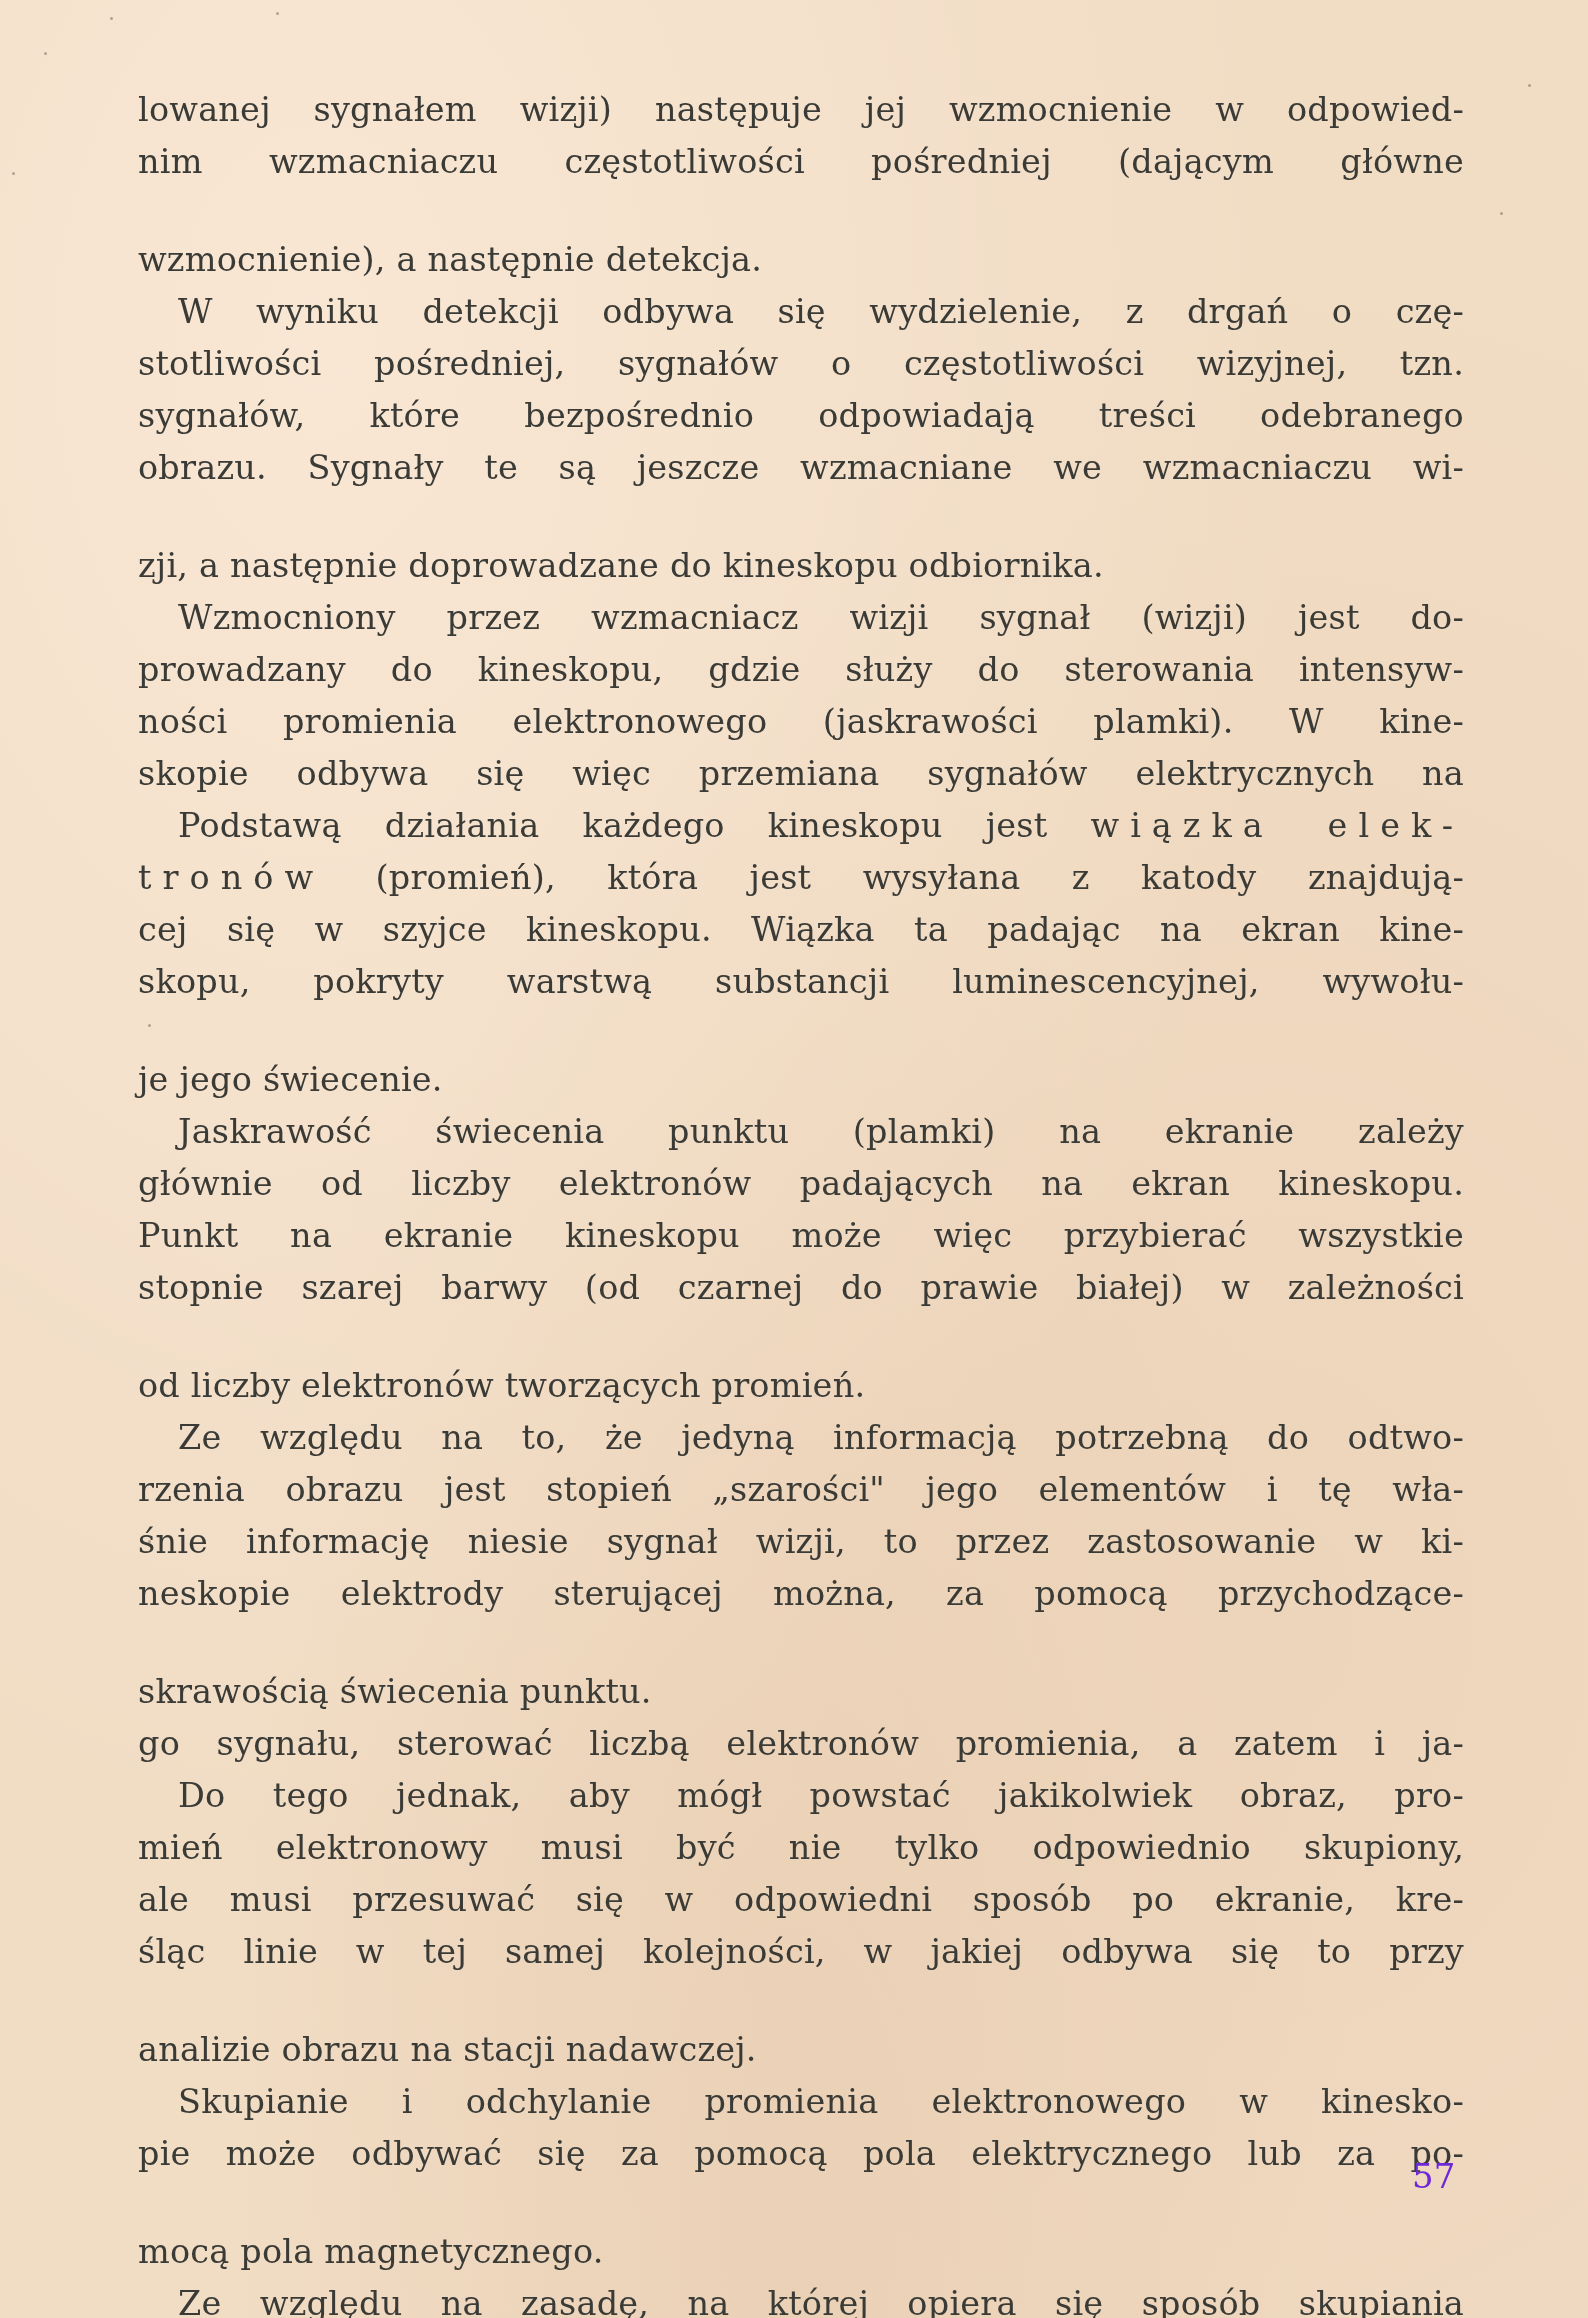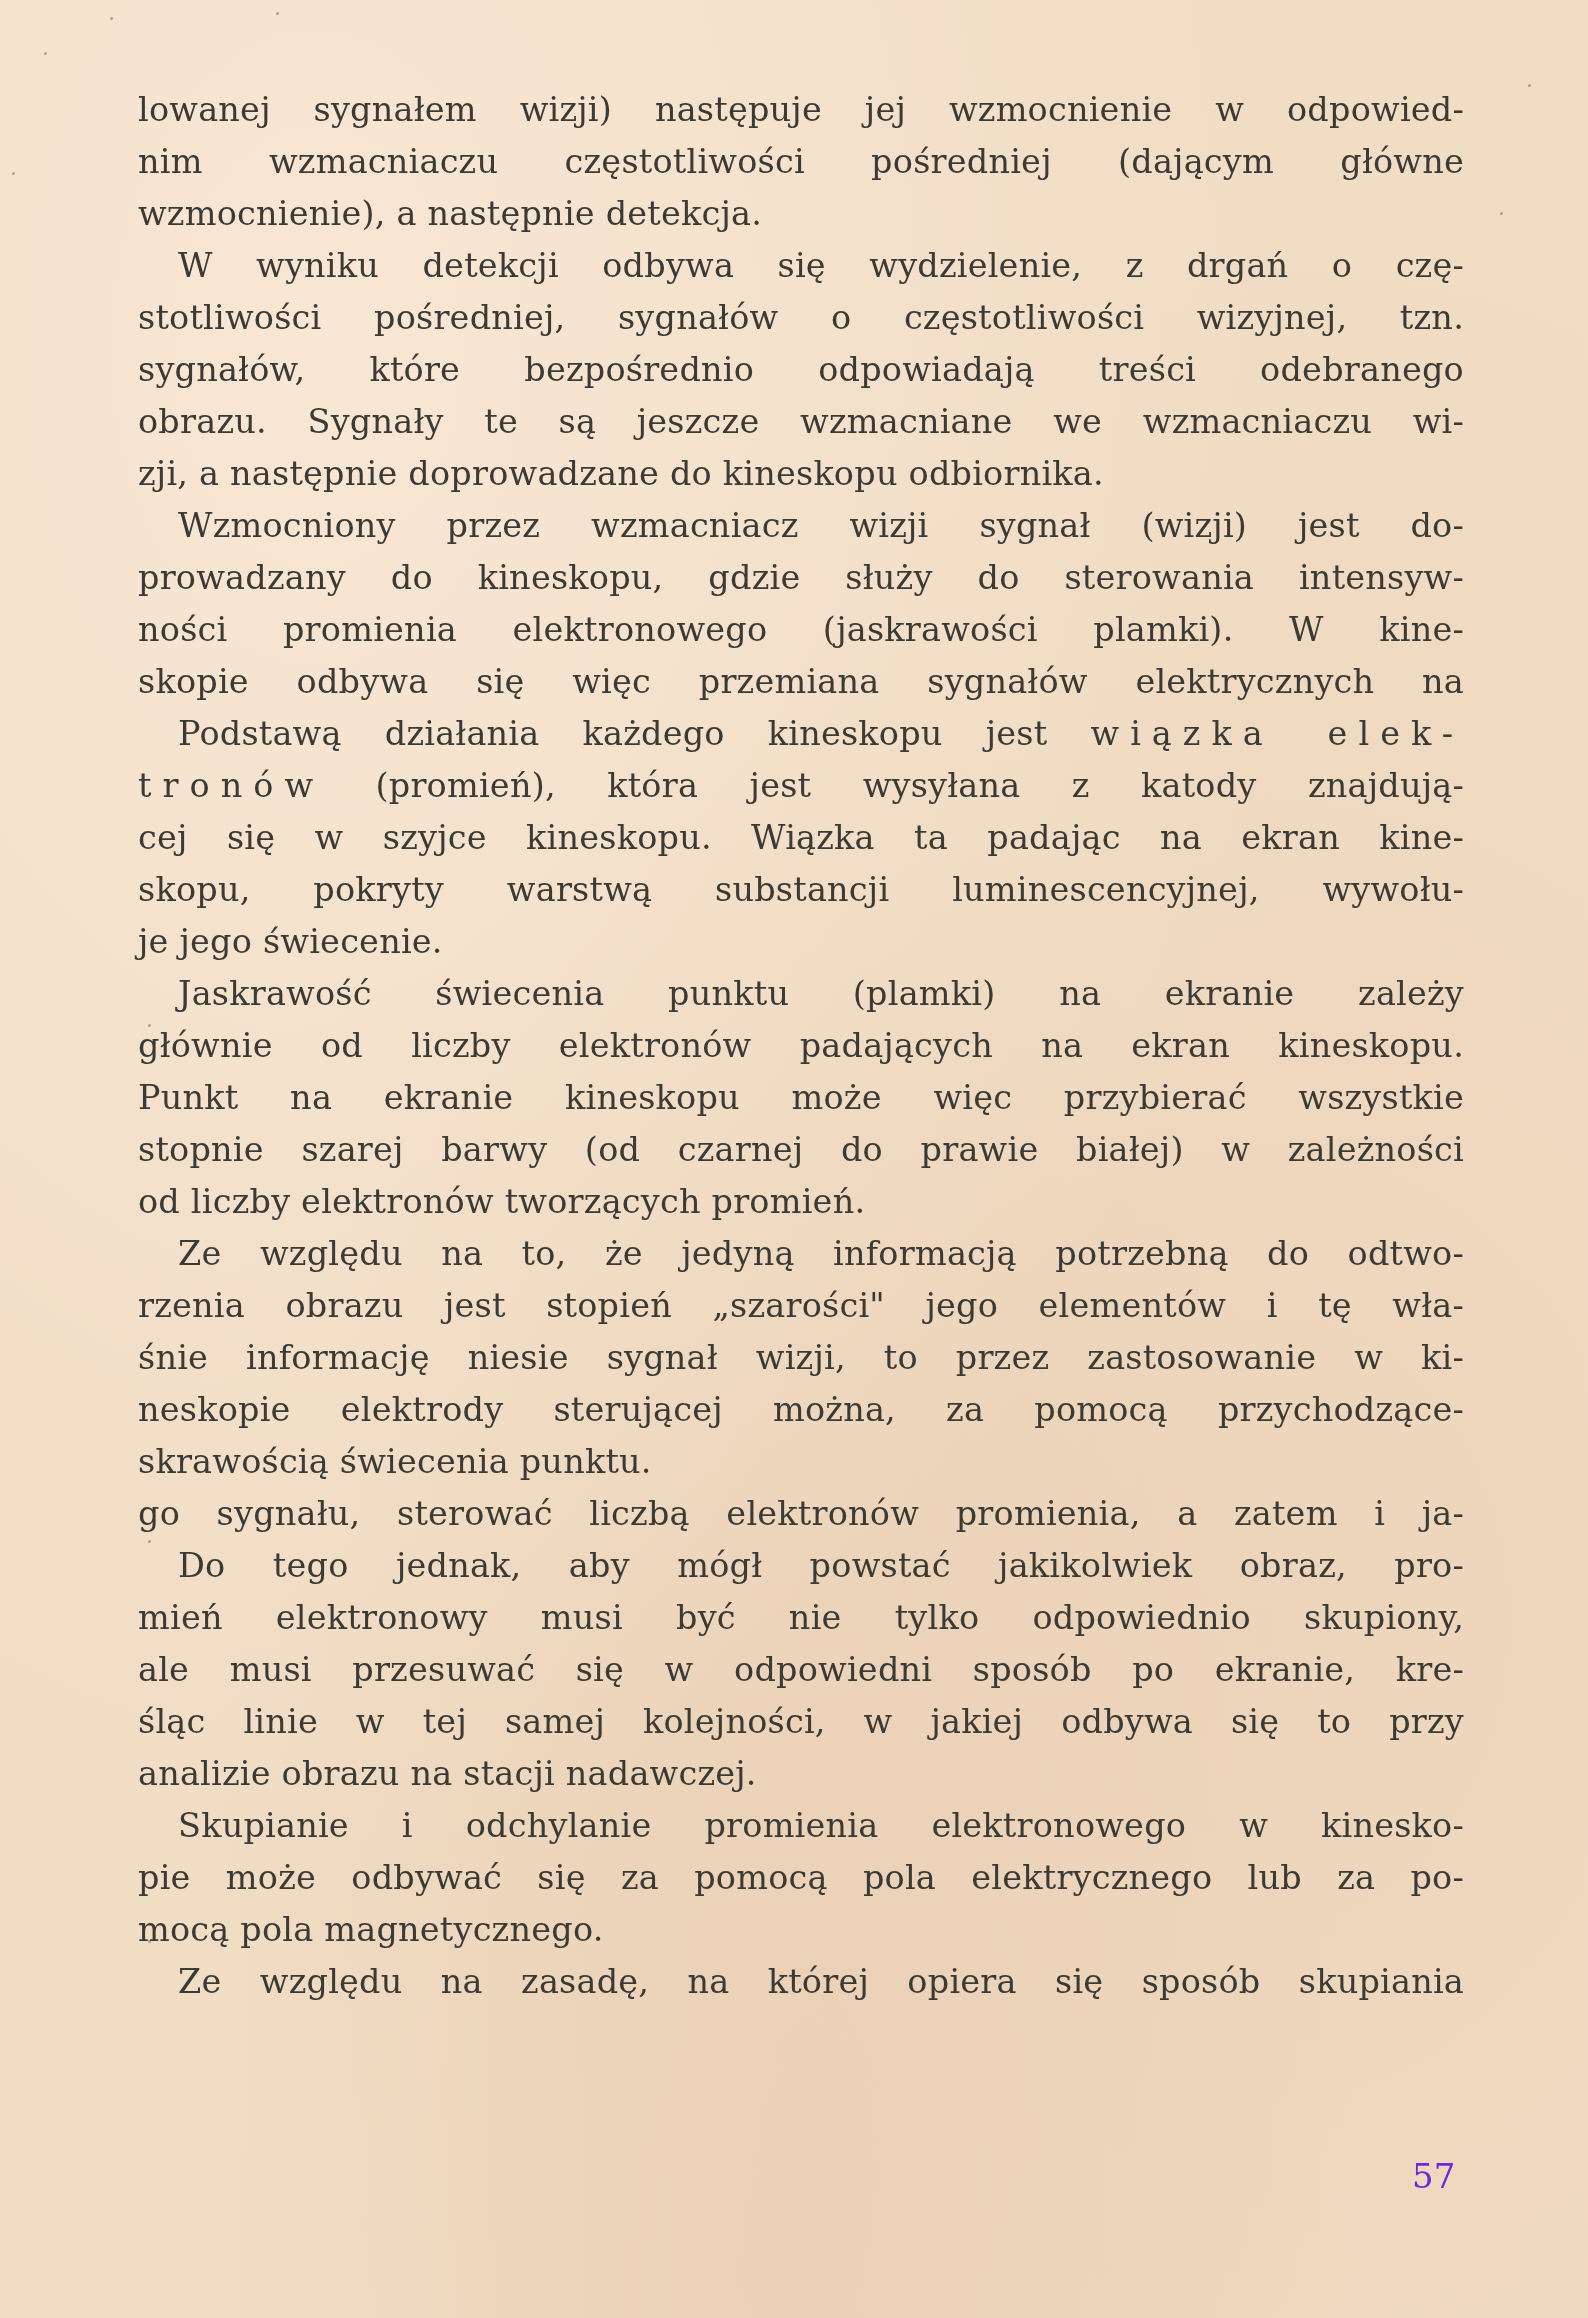--- a/index.html
+++ b/index.html
@@ -17,21 +17,21 @@
   .page { position: absolute; left: 0; top: 0; width: 1408px; height: 2318px; }
   .text-block { position: absolute; left: 138px; top: 84px; width: 1326px; }
   .line {
     display: block; height: 52px; line-height: 52px;
     font-size: 33.5px; white-space: nowrap;
     text-align: justify; text-align-last: justify;
     letter-spacing: 0.2px;
     overflow: visible;
   }
   .line.indent { padding-left: 40px; }
-  .line.last { text-align-last: left; }
+  .line.last { text-align-last: left; margin-top: 46px; }
   .spaced { letter-spacing: 11px; }
   .page-number {
     position: absolute; left: 1412px; top: 2156px;
     font-size: 34px; color: #6d28d9;
   }
   .speck { position: absolute; width: 3px; height: 3px; border-radius: 50%; background: rgba(90,80,70,0.45); }
 </style>
 </head>
 <body>
 

